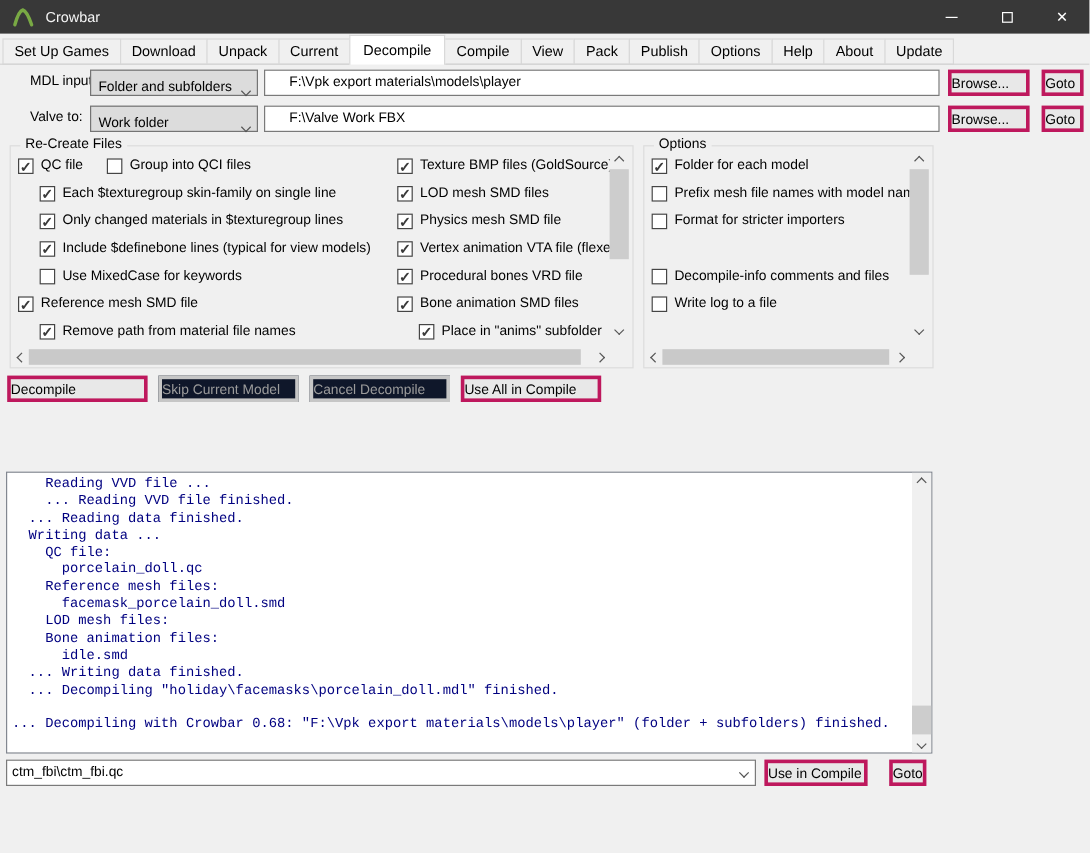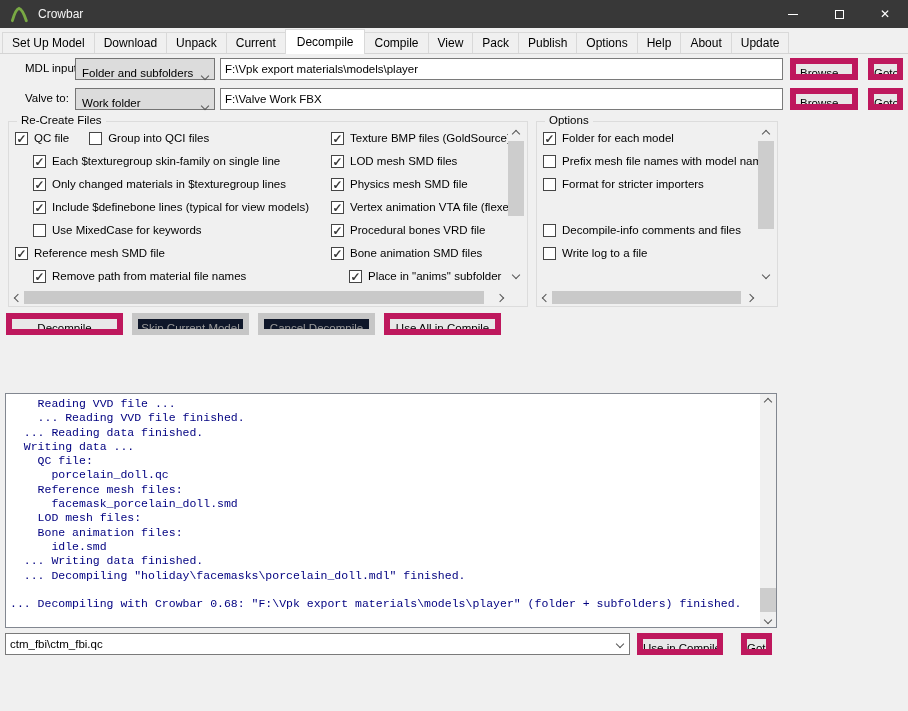--- a/index.html
+++ b/index.html
@@ -22,22 +22,22 @@
 .tab{height:22px;line-height:21px;padding:0 9px;background:#f0f0f0;border:1px solid #d9d9d9;margin-right:-1px;font-size:12px;position:relative;z-index:1;white-space:nowrap}
 .tab.active{height:25px;line-height:24px;background:#fff;z-index:3;border-bottom:none;padding:0 11px}
 
 
 .io-row{position:absolute;left:0;width:908px;height:22px}
 #row-mdl{top:58px}
 #row-out{top:88px}
 .io-label{position:absolute;left:25px;top:4px}
 .combo{position:absolute;left:75px;top:0;width:140px;height:22px;background:#dcdcdc;border:1px solid #747474;display:flex;align-items:flex-end;padding:0 6px}
 .combo-text{flex:1;white-space:nowrap;overflow:hidden}
-.io-input{position:absolute;left:220px;top:0;width:563px;height:22px;border:1px solid #7a7a7a;background:#fff;font:inherit;padding:0 4px;outline:none}
-.btn{background:#e8e8e8;border:6px solid #be185d;font:inherit;text-align:center;line-height:19px;height:22px;white-space:nowrap;overflow:hidden}
+.io-input{position:absolute;left:220px;top:0;width:563px;height:22px;border:1px solid #7a7a7a;background:#fff;font:inherit;padding:0 20px;outline:none}
+.btn{background:#e8e8e8;border:3px solid #be185d;font:inherit;text-align:left;line-height:19px;height:22px;white-space:nowrap;overflow:hidden}
 .btn-browse{position:absolute;left:790px;top:0;width:68px}
 .btn-goto{position:absolute;left:868px;top:0;width:35px}
 
 
 .groupbox{position:absolute;border:1px solid #dcdcdc}
 #recreate{left:8px;top:121px;width:520px;height:186px}
 #optionsbox{left:536px;top:121px;width:242px;height:186px}
 .gb-title{position:absolute;top:-8px;left:8px;background:#f0f0f0;padding:0 4px;white-space:nowrap}
 .cbcol{position:absolute;top:5px}
 #recreate [data-colindex="0"]{left:6px}
@@ -108,21 +108,21 @@
     <div class="win-btn">
         <span class="glyph-max"></span>
       </div>
     <div class="win-btn">
         <span class="glyph-close"></span>
       </div>
   </div>
 </div>
 
 <div class="tabstrip">
-    <div class="tab">Set Up Model</div>
+    <div class="tab">Set Up Games</div>
     <div class="tab">Download</div>
     <div class="tab">Unpack</div>
     <div class="tab">Current</div>
     <div class="tab active">Decompile</div>
     <div class="tab">Compile</div>
     <div class="tab">View</div>
     <div class="tab">Pack</div>
     <div class="tab">Publish</div>
     <div class="tab">Options</div>
     <div class="tab">Help</div>

